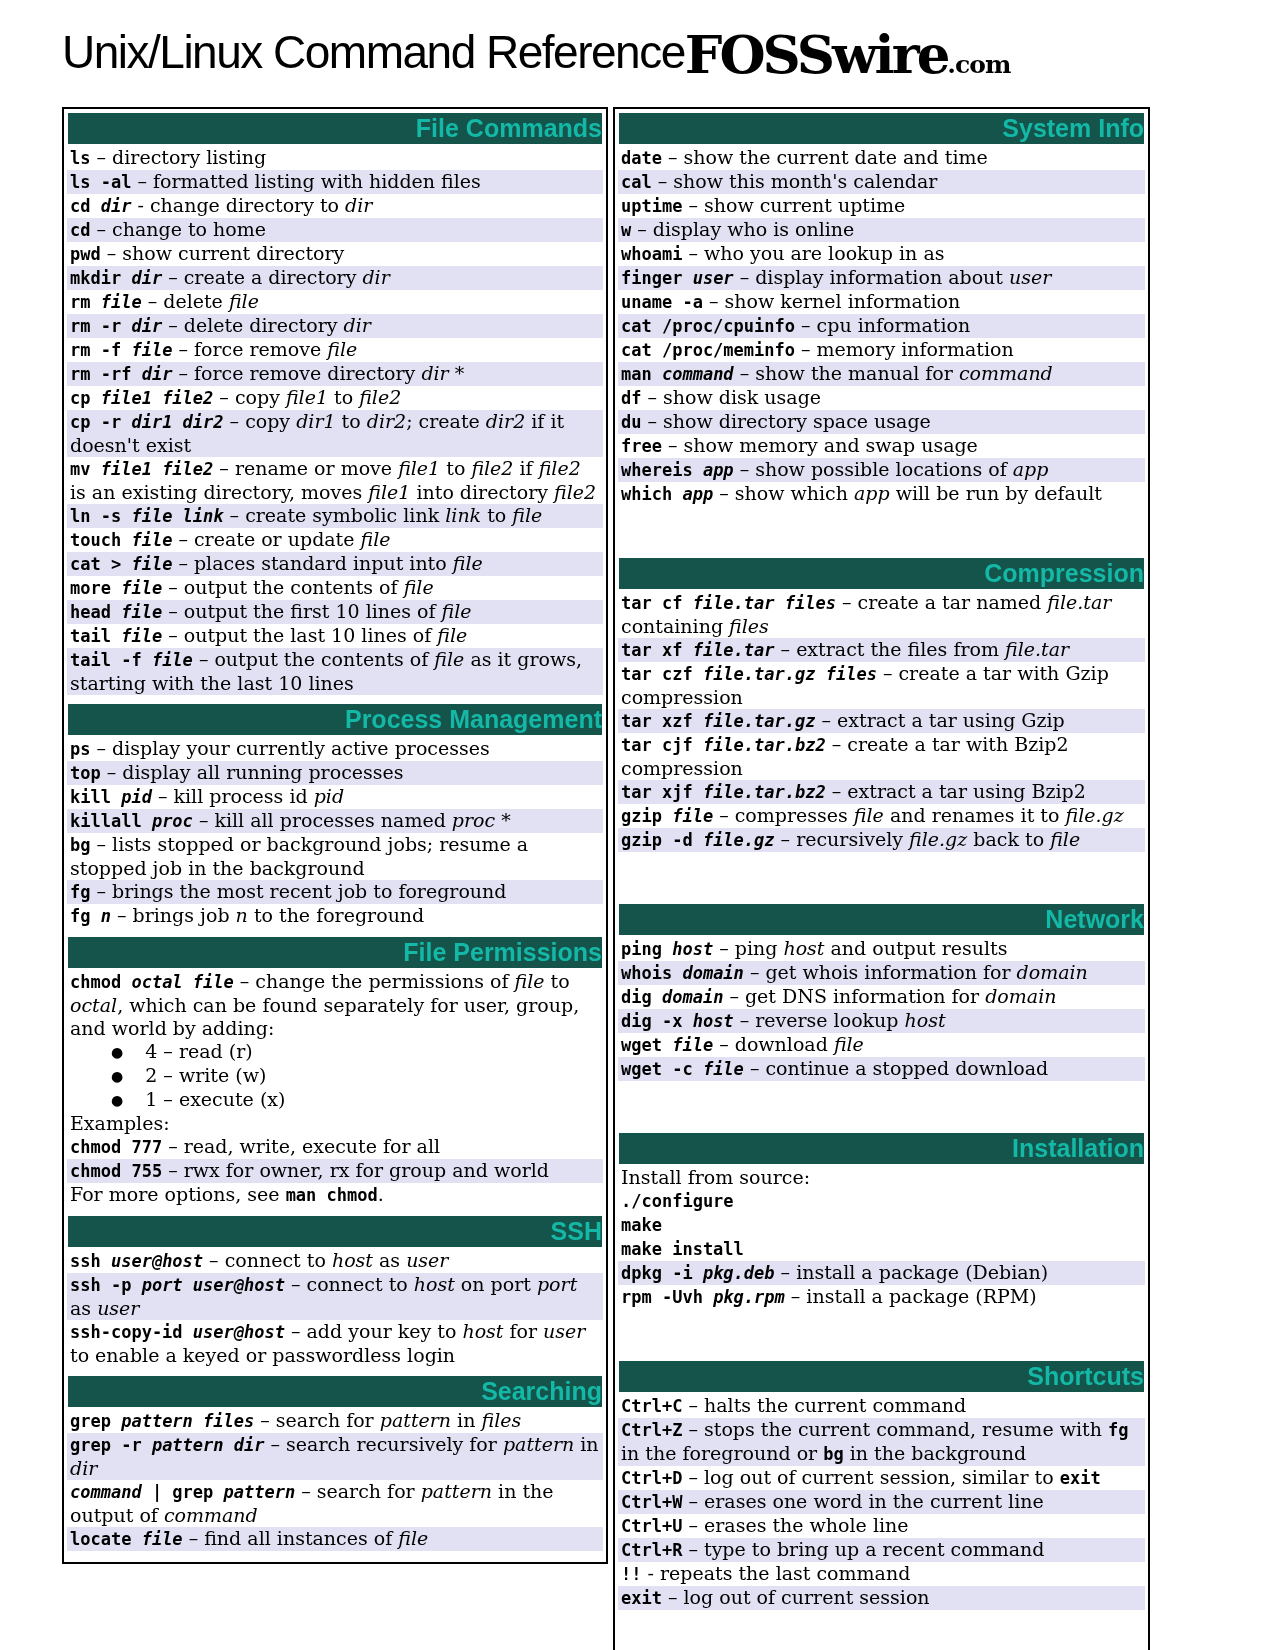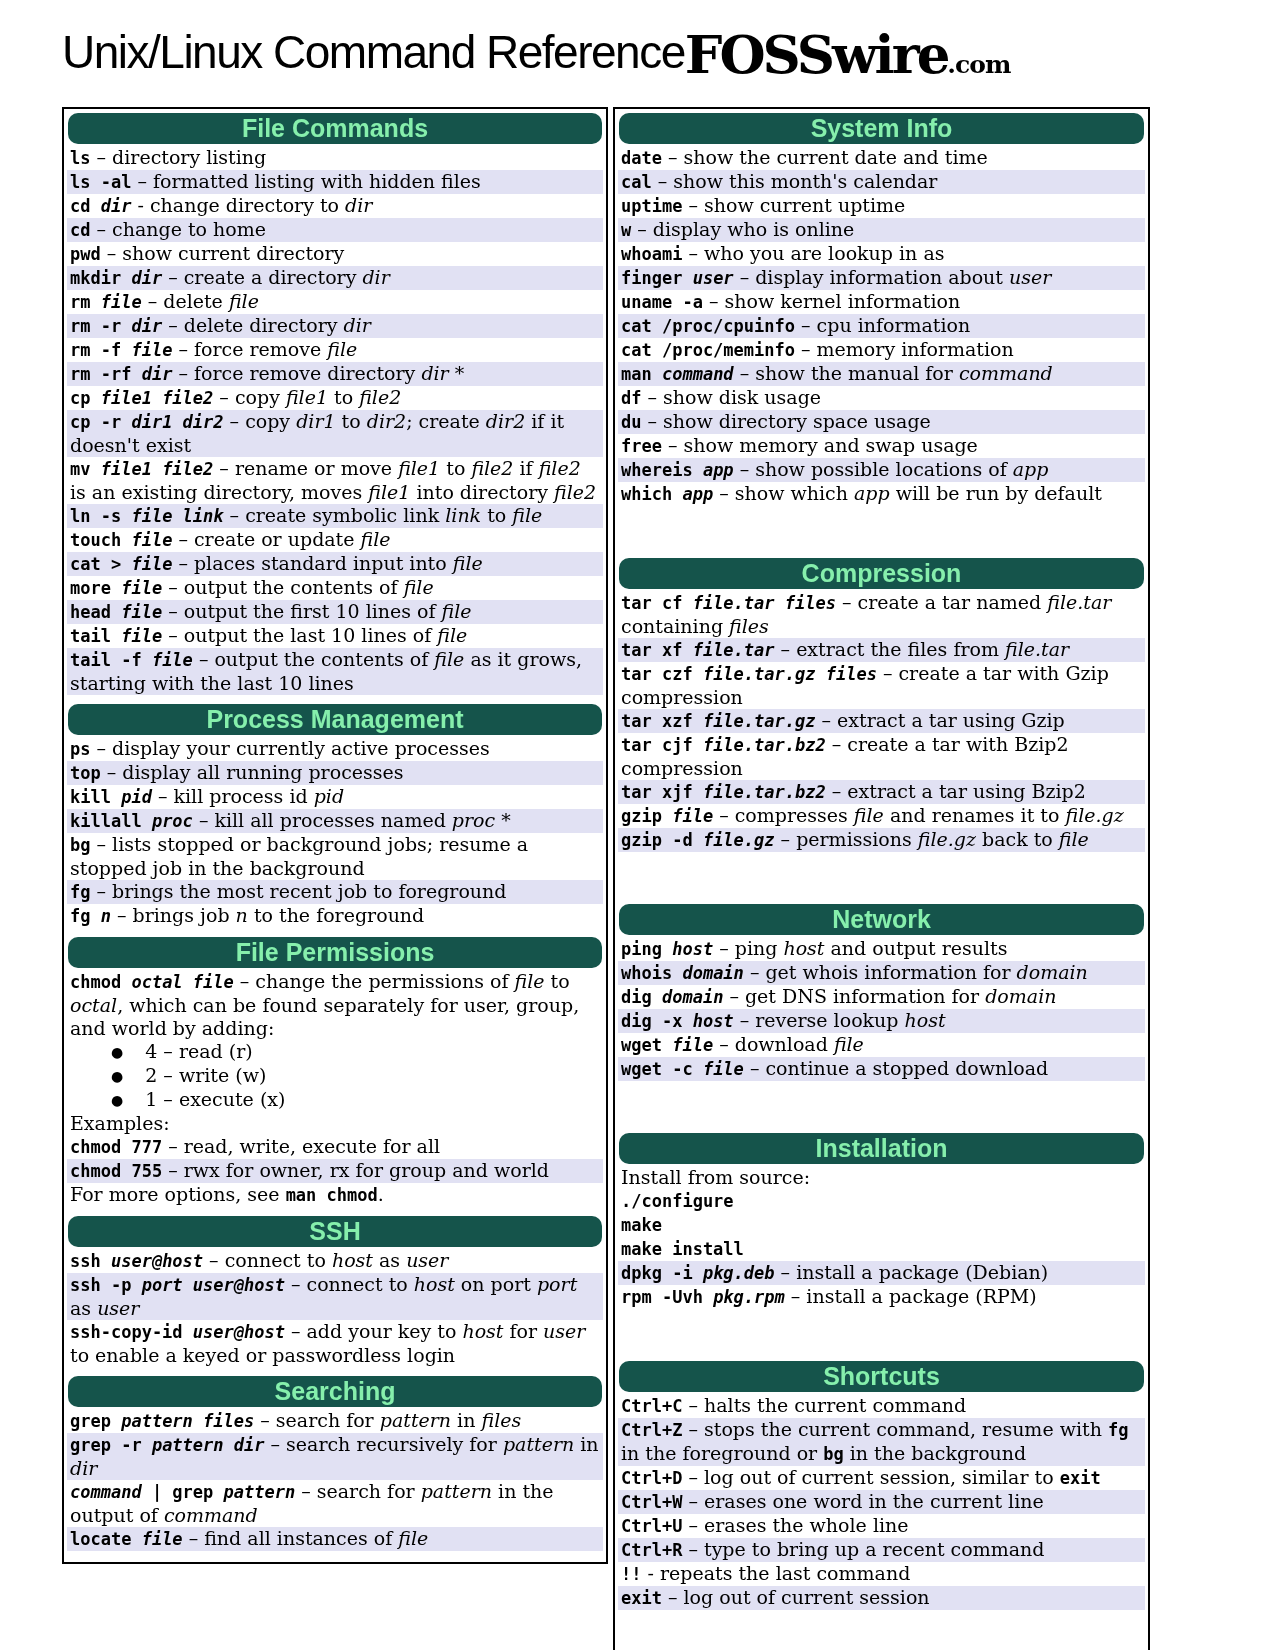--- a/index.html
+++ b/index.html
@@ -20,24 +20,23 @@
 
   
   .sheet{position:absolute;left:62px;top:107px;display:flex;gap:5px;align-items:flex-start;}
   .column{box-sizing:border-box;border:2px solid #000;background:#fff;padding:3px;display:flex;flex-direction:column;}
   .col-left{width:546px;min-height:1398px;}
   .col-right{width:537px;min-height:1421px;gap:36px;}
 
   .section{margin-bottom:8px;}
   .col-right .section{margin-bottom:15px;}
   .section-header{
-    background:#15544b;color:#86efac;text-align:center;
+    background:#15544b;color:#14b8a6;text-align:right;
     font-family:"Liberation Sans",sans-serif;font-weight:700;font-size:25px;line-height:31px;
     margin:1px 1px 2px 1px;
-    border-radius:10px;
   }
   .row{font-size:19px;line-height:23px;padding:0 3px;}
   .row.shaded{background:#e1e1f3;}
   .seg-c{font-family:"DejaVu Sans Mono",monospace;font-weight:700;font-size:17px;}
   .seg-a{font-family:"DejaVu Sans Mono",monospace;font-weight:700;font-style:italic;font-size:17px;}
   .seg-d{font-family:"DejaVu Serif",serif;}
   .seg-i{font-family:"DejaVu Serif",serif;font-style:italic;}
   .bullet-row{padding-left:44px;}
   .bullet{display:inline-block;margin-right:22px;font-size:14px;vertical-align:1px;}
 
@@ -144,21 +143,21 @@
         </div>
         <div class="section">
           <div class="section-header">Compression</div>
           <div class="row"><span class="seg-c">tar cf </span><span class="seg-a">file.tar files</span><span class="seg-d"> – create a tar named </span><span class="seg-i">file.tar</span><span class="seg-d"> containing </span><span class="seg-i">files</span></div>
           <div class="row shaded"><span class="seg-c">tar xf </span><span class="seg-a">file.tar</span><span class="seg-d"> – extract the files from </span><span class="seg-i">file.tar</span></div>
           <div class="row"><span class="seg-c">tar czf </span><span class="seg-a">file.tar.gz files</span><span class="seg-d"> – create a tar with Gzip compression</span></div>
           <div class="row shaded"><span class="seg-c">tar xzf </span><span class="seg-a">file.tar.gz</span><span class="seg-d"> – extract a tar using Gzip</span></div>
           <div class="row"><span class="seg-c">tar cjf </span><span class="seg-a">file.tar.bz2</span><span class="seg-d"> – create a tar with Bzip2 compression</span></div>
           <div class="row shaded"><span class="seg-c">tar xjf </span><span class="seg-a">file.tar.bz2</span><span class="seg-d"> – extract a tar using Bzip2</span></div>
           <div class="row"><span class="seg-c">gzip </span><span class="seg-a">file</span><span class="seg-d"> – compresses </span><span class="seg-i">file</span><span class="seg-d"> and renames it to </span><span class="seg-i">file.gz</span></div>
-          <div class="row shaded"><span class="seg-c">gzip -d </span><span class="seg-a">file.gz</span><span class="seg-d"> – permissions </span><span class="seg-i">file.gz</span><span class="seg-d"> back to </span><span class="seg-i">file</span></div>
+          <div class="row shaded"><span class="seg-c">gzip -d </span><span class="seg-a">file.gz</span><span class="seg-d"> – recursively </span><span class="seg-i">file.gz</span><span class="seg-d"> back to </span><span class="seg-i">file</span></div>
         </div>
         <div class="section">
           <div class="section-header">Network</div>
           <div class="row"><span class="seg-c">ping </span><span class="seg-a">host</span><span class="seg-d"> – ping </span><span class="seg-i">host</span><span class="seg-d"> and output results</span></div>
           <div class="row shaded"><span class="seg-c">whois </span><span class="seg-a">domain</span><span class="seg-d"> – get whois information for </span><span class="seg-i">domain</span></div>
           <div class="row"><span class="seg-c">dig </span><span class="seg-a">domain</span><span class="seg-d"> – get DNS information for </span><span class="seg-i">domain</span></div>
           <div class="row shaded"><span class="seg-c">dig -x </span><span class="seg-a">host</span><span class="seg-d"> – reverse lookup </span><span class="seg-i">host</span></div>
           <div class="row"><span class="seg-c">wget </span><span class="seg-a">file</span><span class="seg-d"> – download </span><span class="seg-i">file</span></div>
           <div class="row shaded"><span class="seg-c">wget -c </span><span class="seg-a">file</span><span class="seg-d"> – continue a stopped download</span></div>
         </div>

